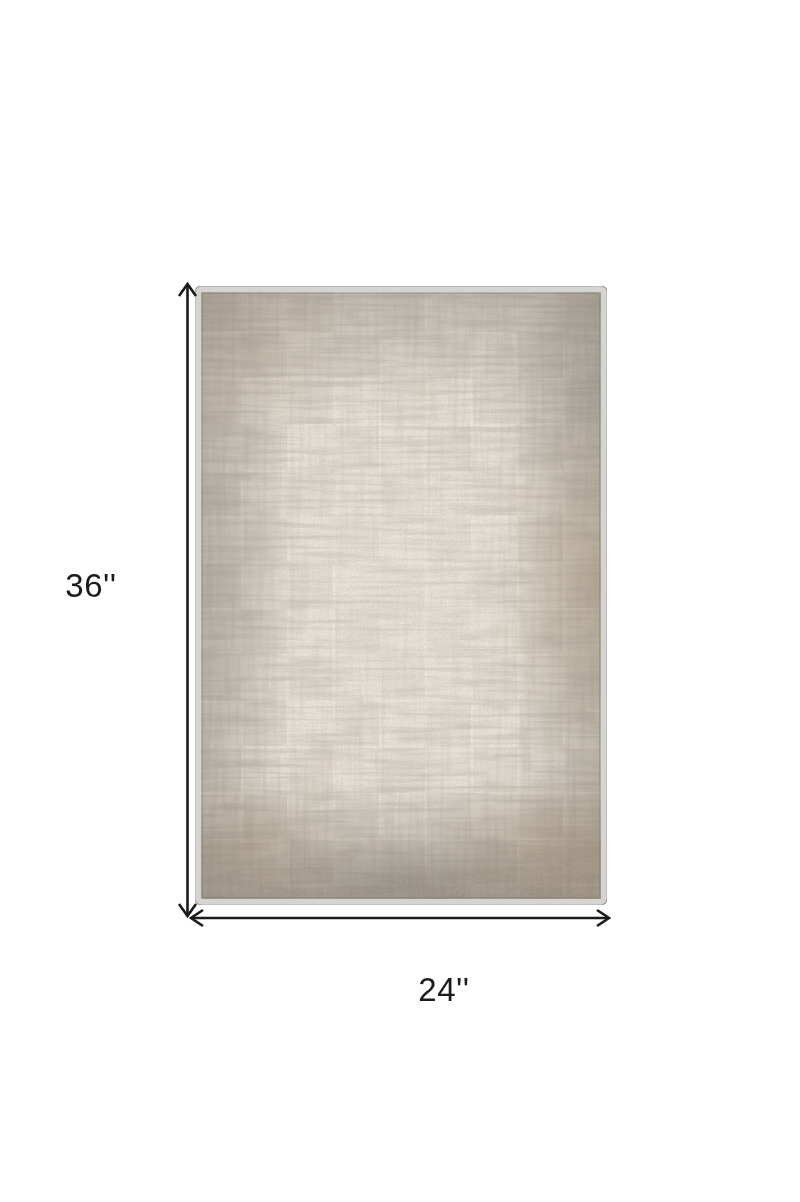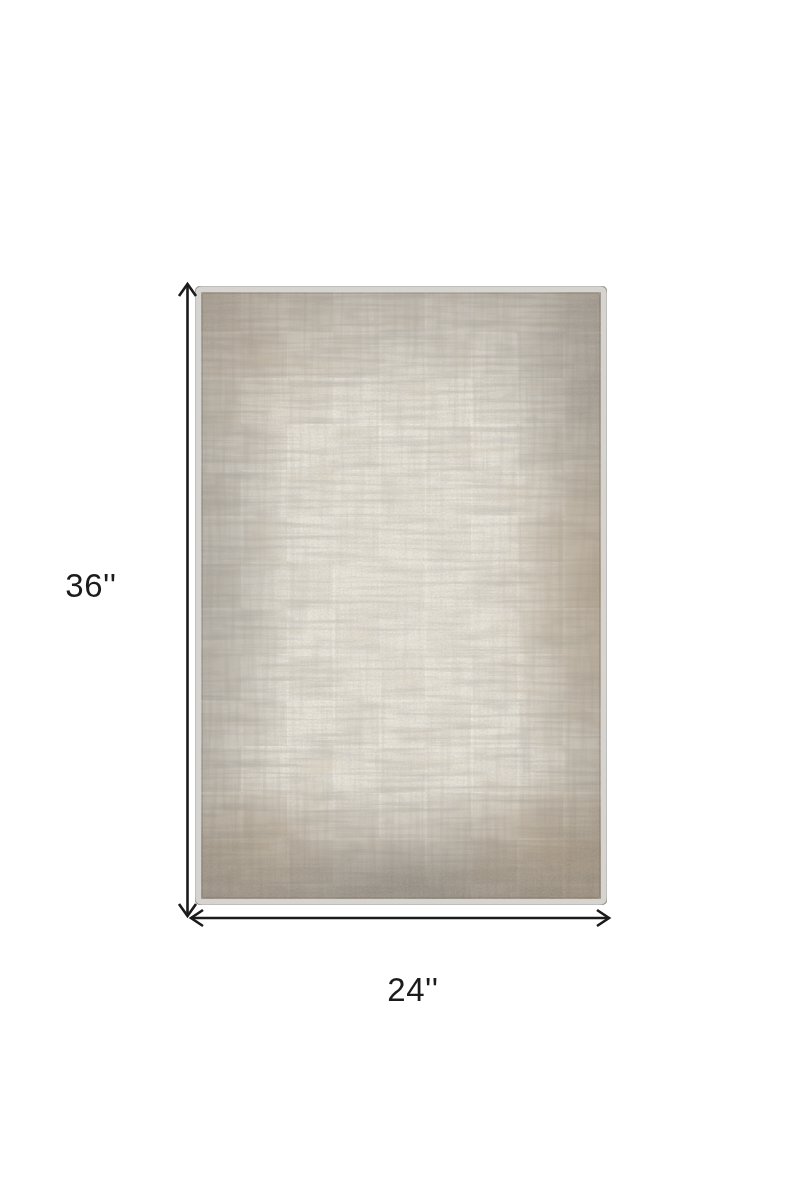--- a/index.html
+++ b/index.html
@@ -20,21 +20,21 @@
     position: absolute;
     color: #1b1b1b;
     font-size: 33px;
     line-height: 38px;
     letter-spacing: 0.5px;
     text-align: center;
     white-space: nowrap;
     user-select: none;
   }
   #height-label { left: 41px;  top: 567px; width: 100px; }
-  #width-label  { left: 363px; top: 971px; width: 100px; }
+  #width-label  { left: 394px; top: 971px; width: 100px; }
   svg { display: block; }
 </style>
 </head>
 <body>
 
 <div class="scene">
 
   <svg class="abs" style="left:195px; top:286px;" width="412" height="619" viewBox="0 0 412 619" aria-label="rug">
     <defs>
       <clipPath id="rugClip">

